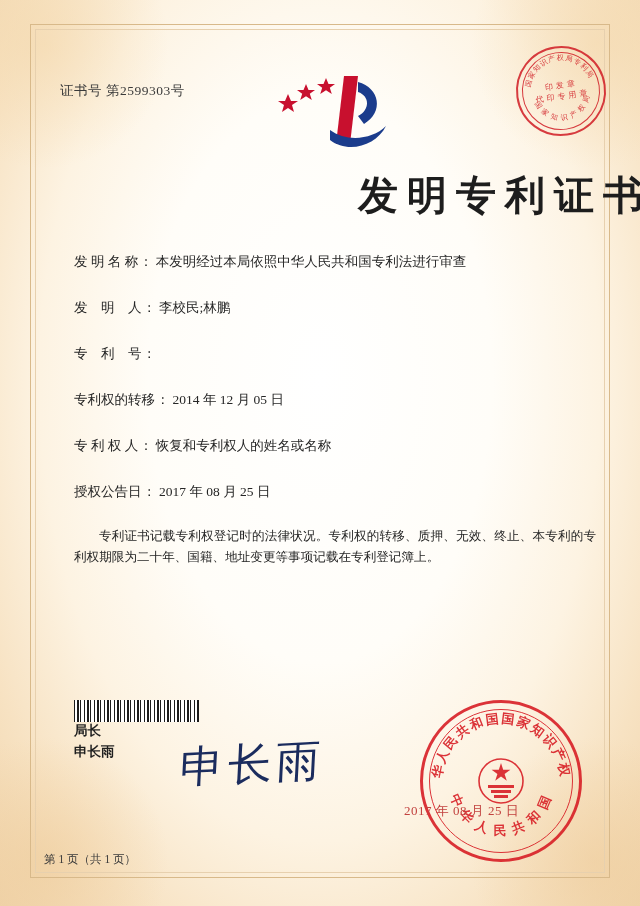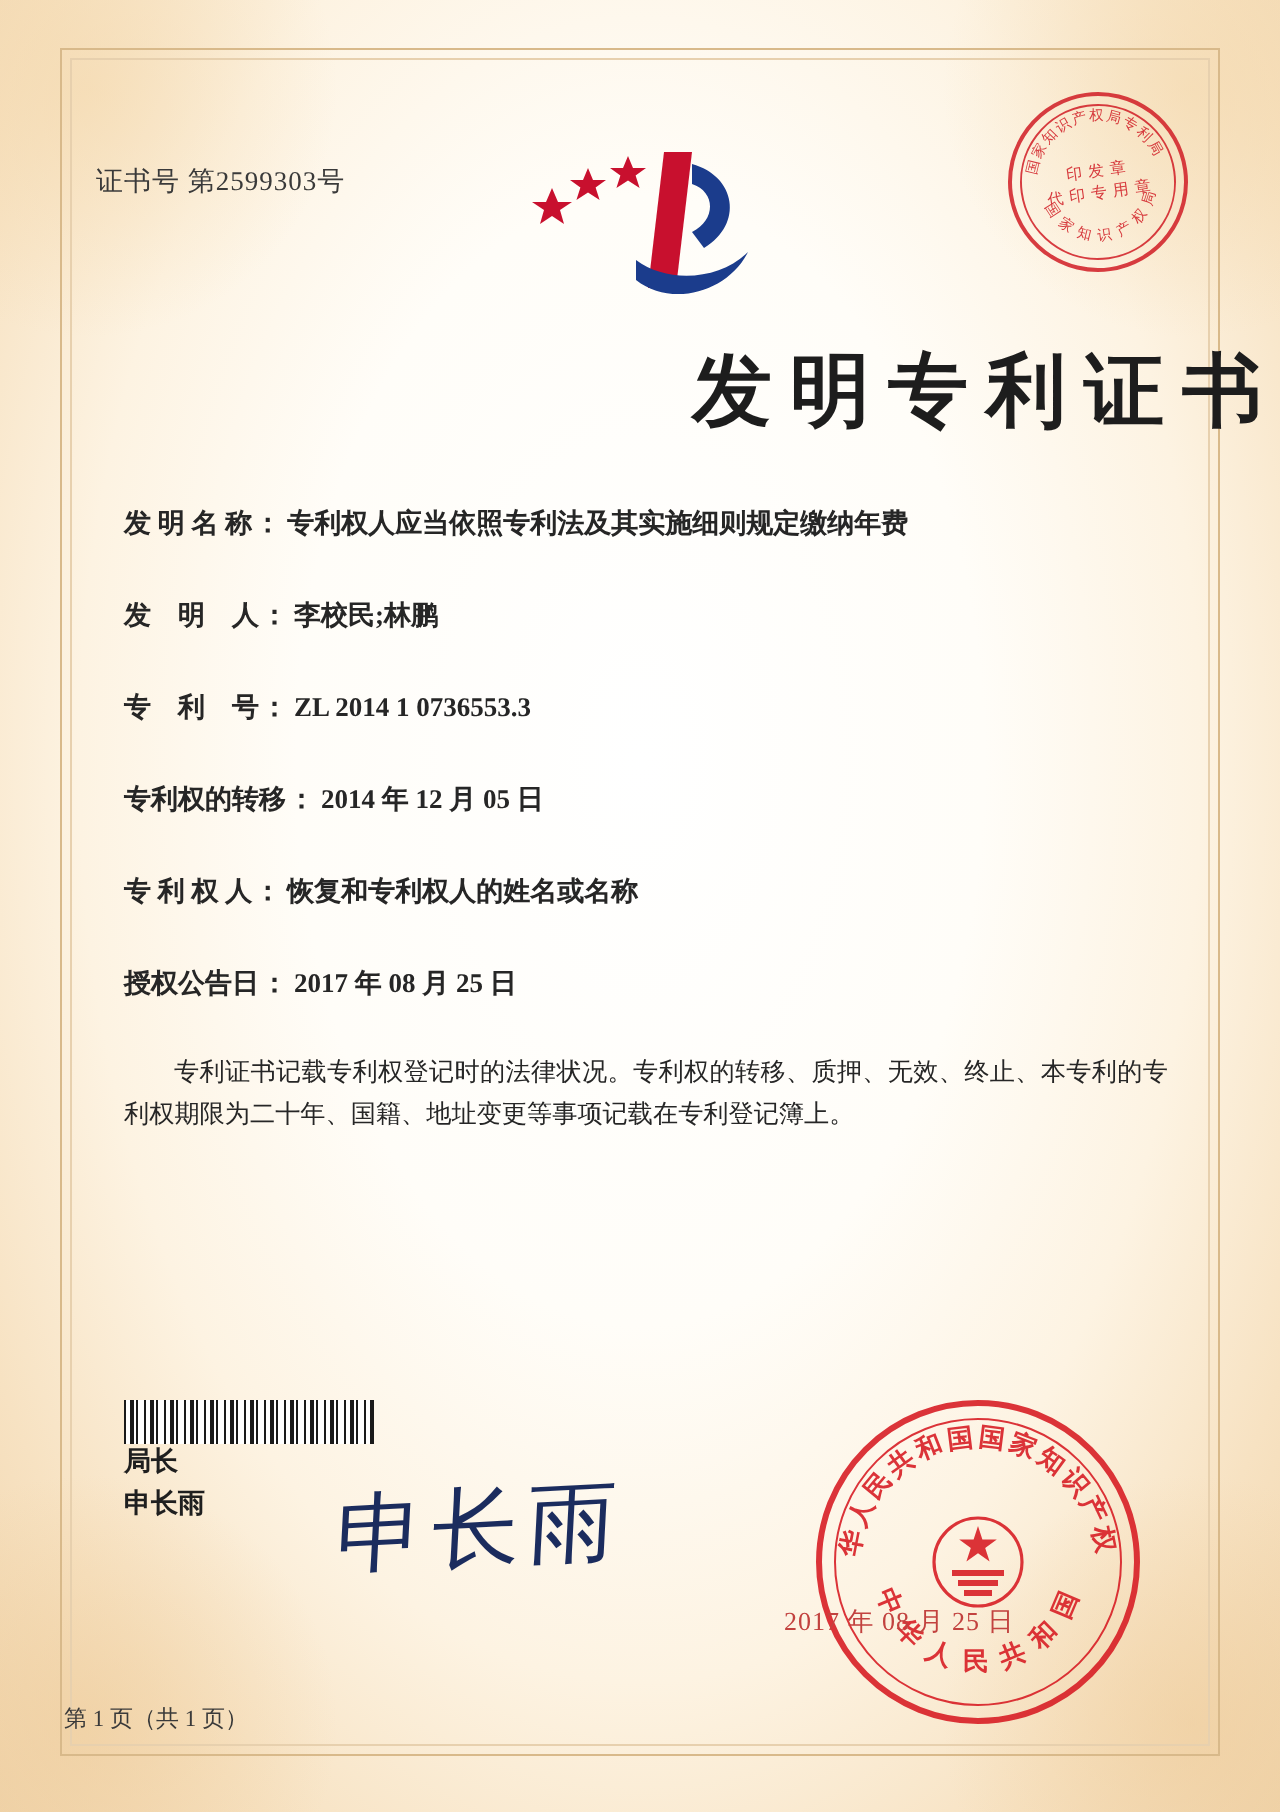--- a/index.html
+++ b/index.html
@@ -16,20 +16,21 @@
   }
 
   .certificate {
     position: relative;
     width: 640px;
     height: 906px;
     background:
       radial-gradient(ellipse at 50% 42%, #ffffff 0%, #fffdf8 38%, #fdf3e2 62%, #f7e2c2 82%, #f0d4ab 100%);
     box-sizing: border-box;
     overflow: hidden;
+    padding-left: 12px;
   }
 
   
   .corner-tint {
     position: absolute;
     width: 210px;
     height: 210px;
     pointer-events: none;
     opacity: .55;
   }
@@ -142,21 +143,20 @@
     right: 56px;
     top: 252px;
   }
   .field-row {
     display: flex;
     align-items: baseline;
     font-size: 13.5px;
     line-height: 20px;
     margin-bottom: 26px;
     color: #262626;
-    font-weight: bold;
   }
   .field-label {
     white-space: pre;
     flex: 0 0 auto;
   }
   .field-colon {
     flex: 0 0 auto;
     padding: 0 1px;
   }
   .field-value {
@@ -312,31 +312,30 @@
       <path d="M 86,12 C 108,18 112,42 92,54 L 86,46 C 98,40 98,26 86,22 Z" fill="#1b3c8c"></path>
       <path d="M 58,60 C 74,72 100,70 114,56 C 104,76 76,84 58,70 Z" fill="#1b3c8c"></path>
     </svg>
 
     <div class="title">发明专利证书</div>
 
     <div class="fields">
       <div class="field-row">
         <span class="field-label">发 明 名 称</span>
         <span class="field-colon">：</span>
-        <span class="field-value">专利权人应当依照专利法及其实施细则规定缴纳年费</span>
+        <span class="field-value">本发明经过本局依照中华人民共和国专利法进行审查</span>
       </div>
       <div class="field-row">
         <span class="field-label">发　明　人</span>
         <span class="field-colon">：</span>
         <span class="field-value">李校民;林鹏</span>
       </div>
       <div class="field-row">
         <span class="field-label">专　利　号</span>
         <span class="field-colon">：</span>
-        <span class="field-value">ZL 2014 1 0736553.3</span>
       </div>
       <div class="field-row">
         <span class="field-label">专利权的转移</span>
         <span class="field-colon">：</span>
         <span class="field-value">2014 年 12 月 05 日</span>
       </div>
       <div class="field-row">
         <span class="field-label">专 利 权 人</span>
         <span class="field-colon">：</span>
         <span class="field-value">恢复和专利权人的姓名或名称</span>

